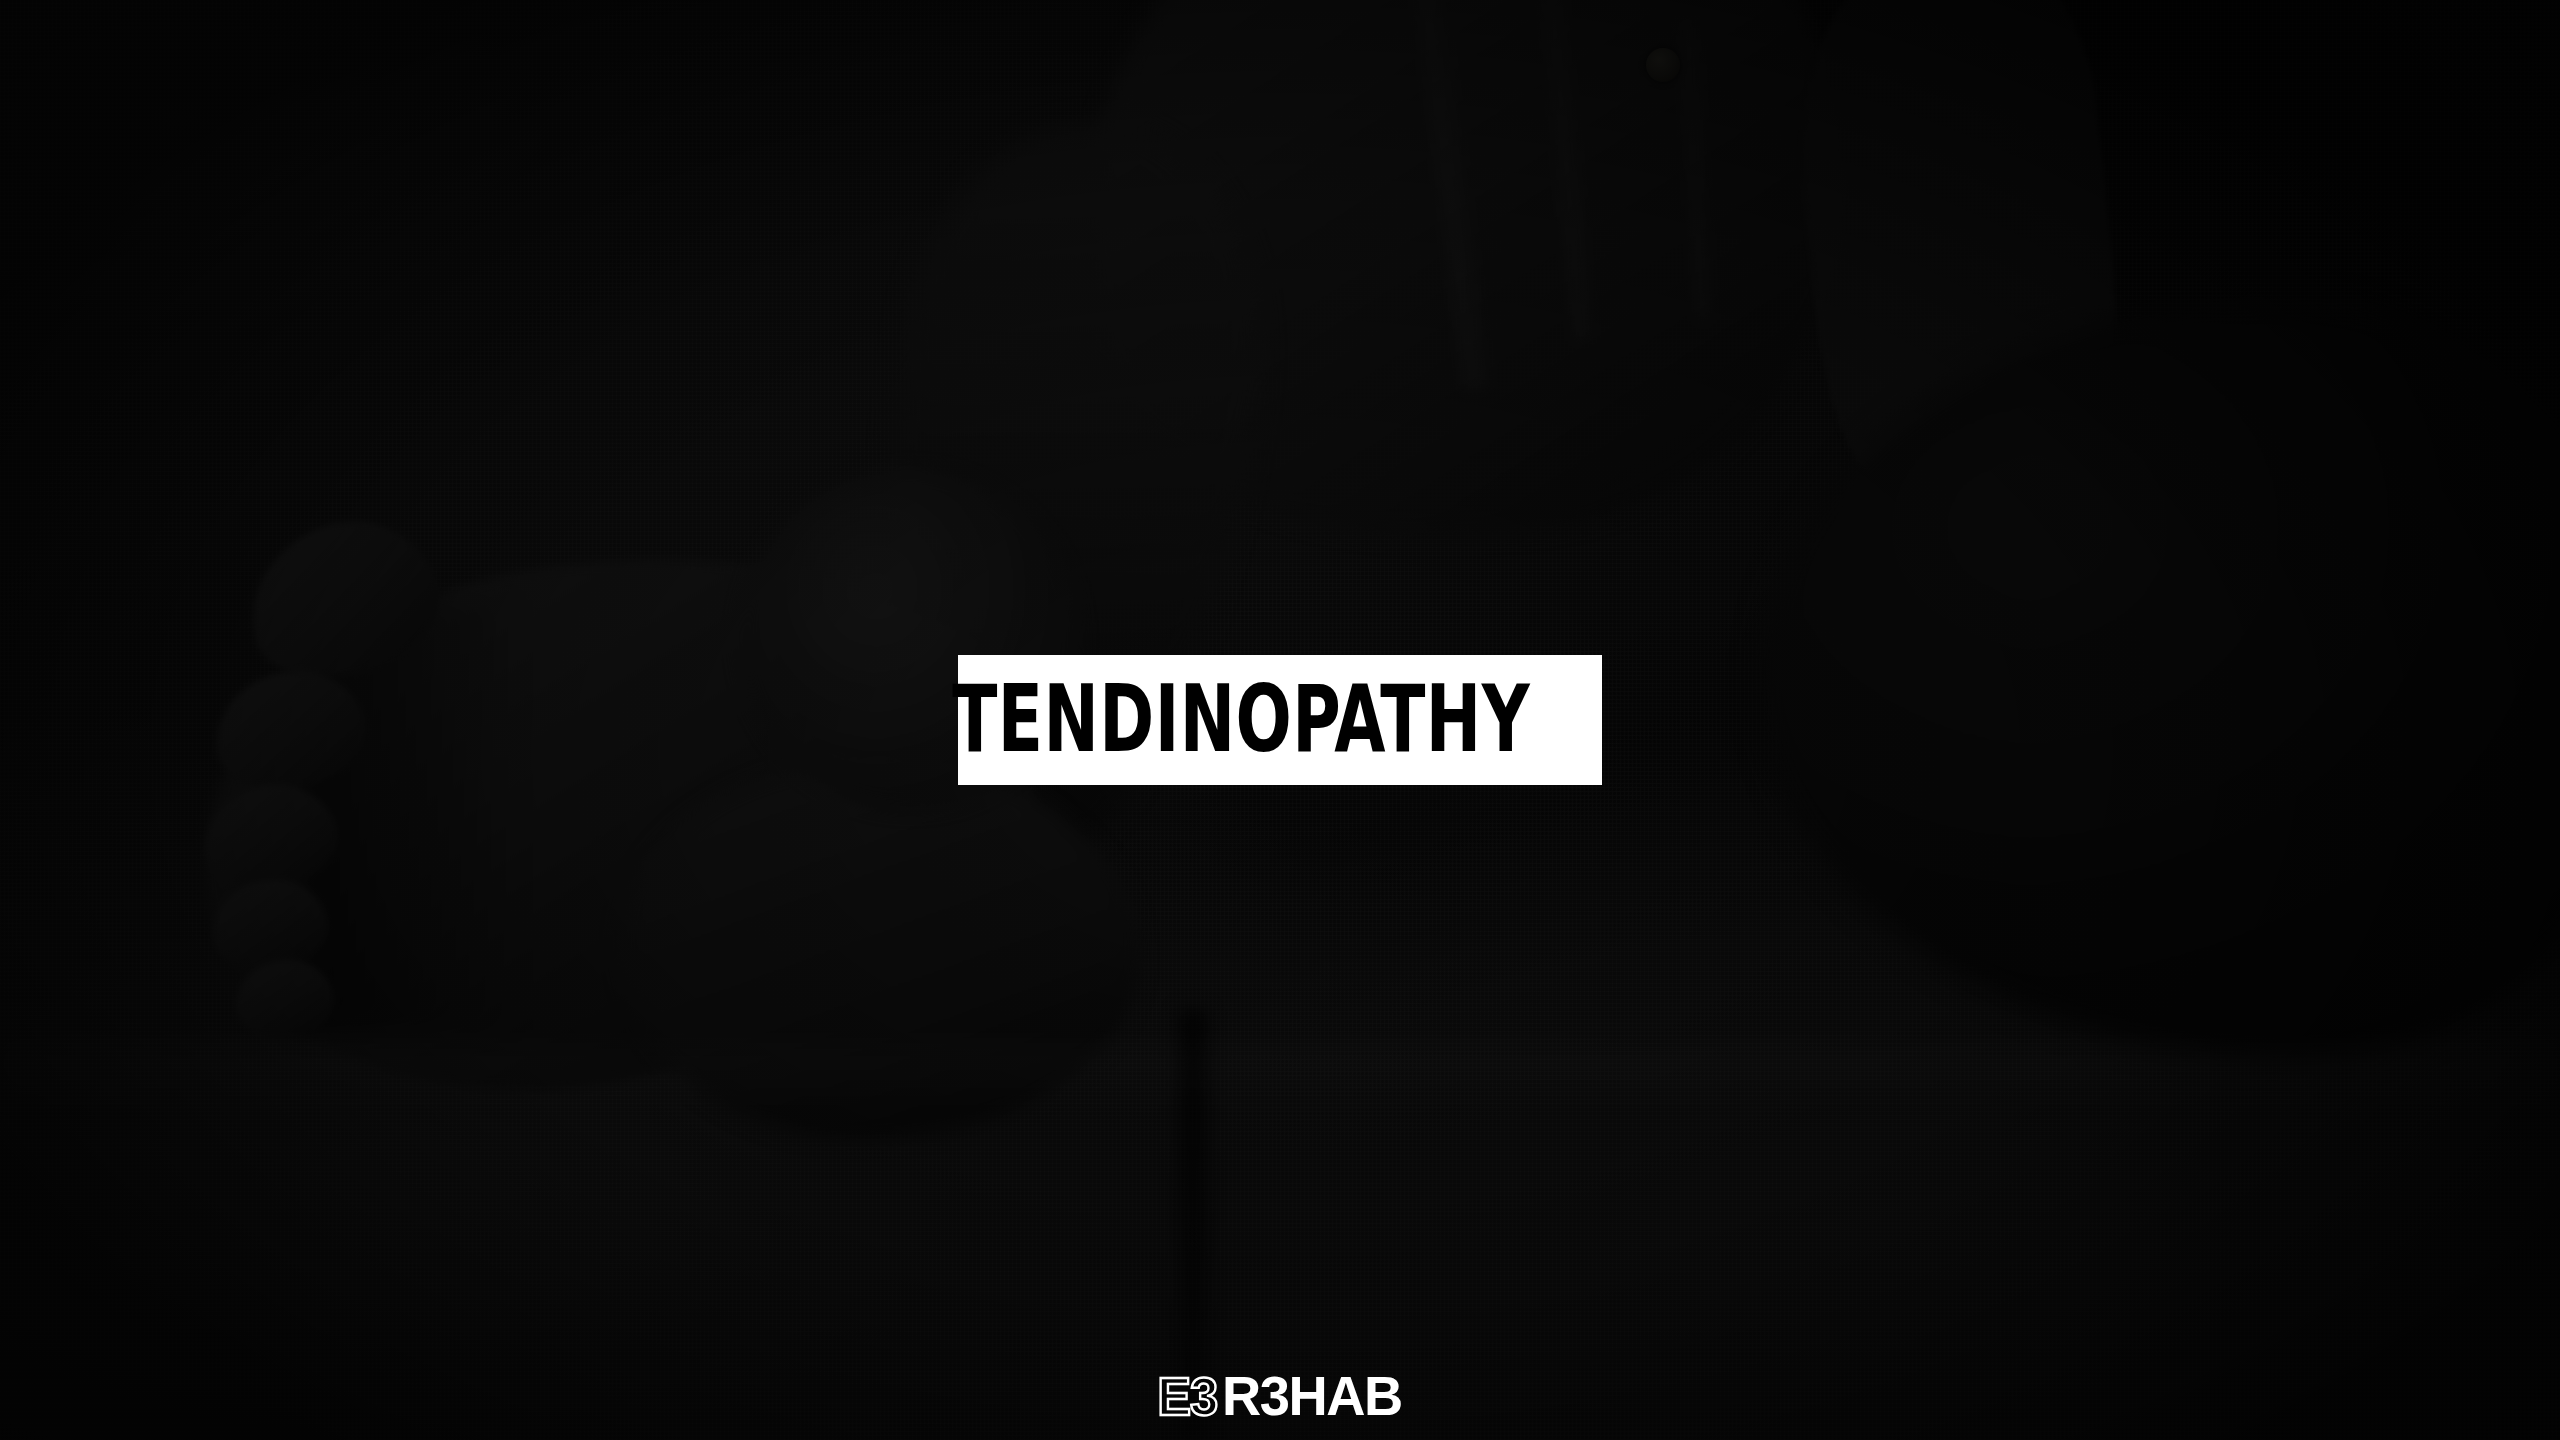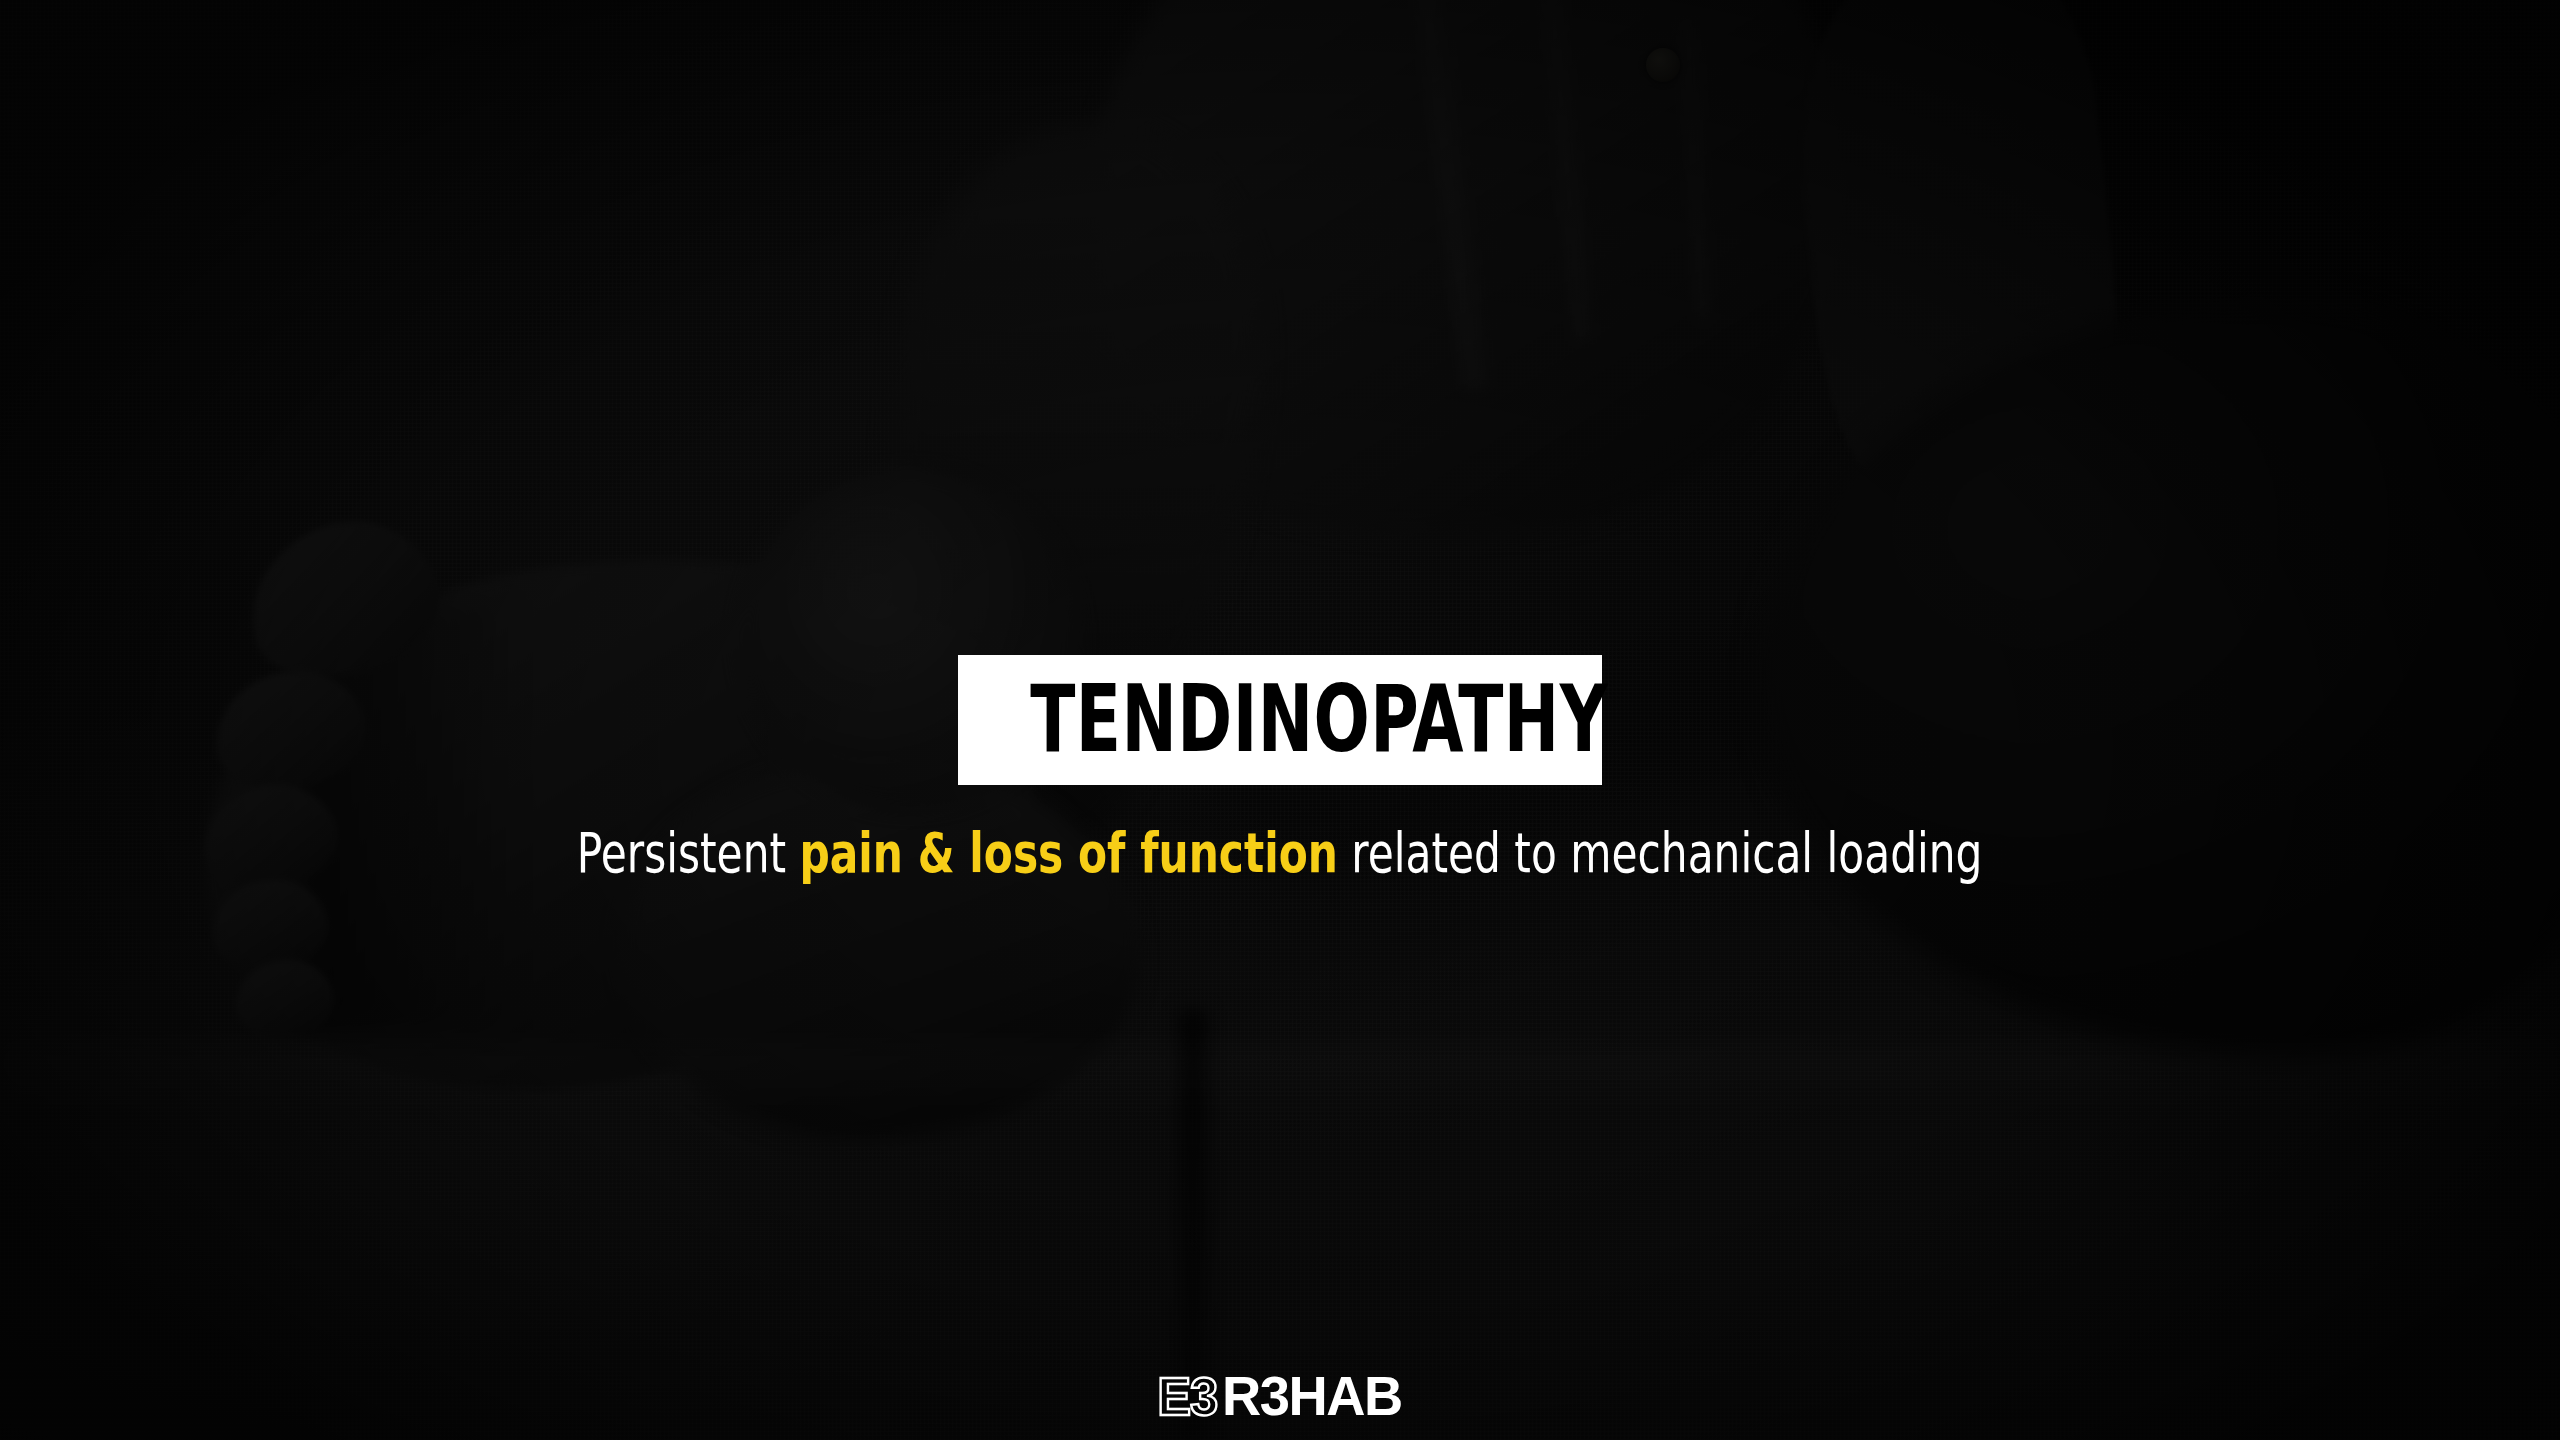--- a/index.html
+++ b/index.html
@@ -163,21 +163,21 @@
     position:absolute; inset:0;
     display:flex; flex-direction:column; align-items:center;
   }
 
   .title-banner {
     position:absolute;
     left:50%; transform:translateX(-50%);
     top:655px;
     width:644px; height:130px;
     background:#FFFFFF;
-    display:flex; align-items:center; justify-content:flex-start;
+    display:flex; align-items:center; justify-content:flex-end;
   }
   .title-text {
     font-family:"Liberation Sans Narrow","DejaVu Sans Condensed","Liberation Sans", sans-serif;
     font-weight:700;
     font-size:92px;
     line-height:1;
     letter-spacing:.5px;
     color:#000;
     transform:scaleX(.80);
     transform-origin:center;
@@ -256,23 +256,20 @@
 
   <div class="darken"></div>
   <div class="vignette"></div>
 
   <div class="content">
 
     <div class="title-banner">
       <div class="title-text">TENDINOPATHY</div>
     </div>
 
-    <div class="subtitle">
-      <span class="inner"><span>Persistent </span><span class="hl">pain &amp; loss of function</span><span> related to mechanical loading</span></span>
-    </div>
 
     <div class="logo">
       <span class="logo-e3">E3</span>
       <span class="logo-word">R3HAB</span>
     </div>
 
   </div>
 </div>
 
 </body></html>

